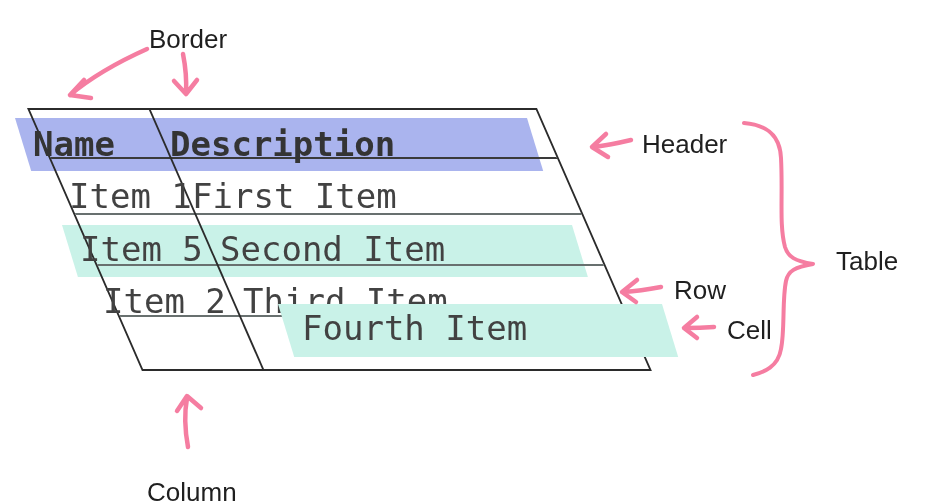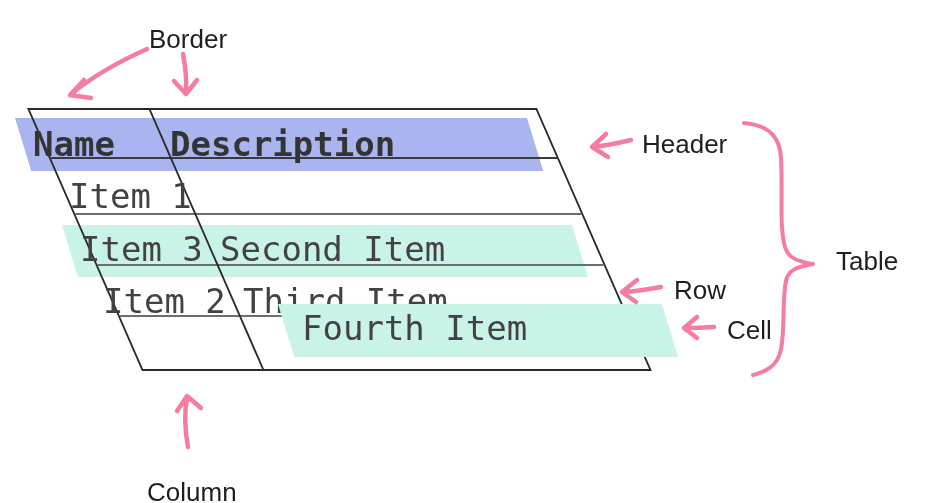--- a/index.html
+++ b/index.html
@@ -50,22 +50,23 @@
     <div class="hline hline-gray" style="top:103px;"></div>
     <div class="hline hline-gray" style="top:154px;"></div>
     <div class="hline hline-gray" style="top:205px;"></div>
     <div class="vline" style="left:119px;"></div>
   </div>
 
   <span class="tcell tcell-hdr" style="left:33px; top:130px;">Name</span>
   <span class="tcell tcell-hdr" style="left:170px; top:130px;text-align:center;">Description</span>
 
   <span class="tcell" style="left:69px; top:182px;">Item 1</span>
+  <span class="tcell" style="left:192px; top:182px;">First Item</span>
 
-  <span class="tcell" style="left:80px; top:235px;">Item 3</span>
+  <span class="tcell" style="left:80px; top:235px;">Item 5</span>
   <span class="tcell" style="left:220px; top:235px;text-align:right;">Second Item</span>
 
   <span class="tcell" style="left:103px; top:287px;">Item 2</span>
   <span class="tcell" style="left:243px; top:287px;">Third Item</span>
 
   <div class="band band-teal band-cell" style="left:278px; top:304px; width:384px; height:53px;"></div>
   <span class="tcell tcell-top" style="left:302px; top:314px;">Fourth Item</span>
 
   <span class="label" style="left:149px; top:25px;">Border</span>
   <span class="label" style="left:642px; top:130px;">Header</span>

